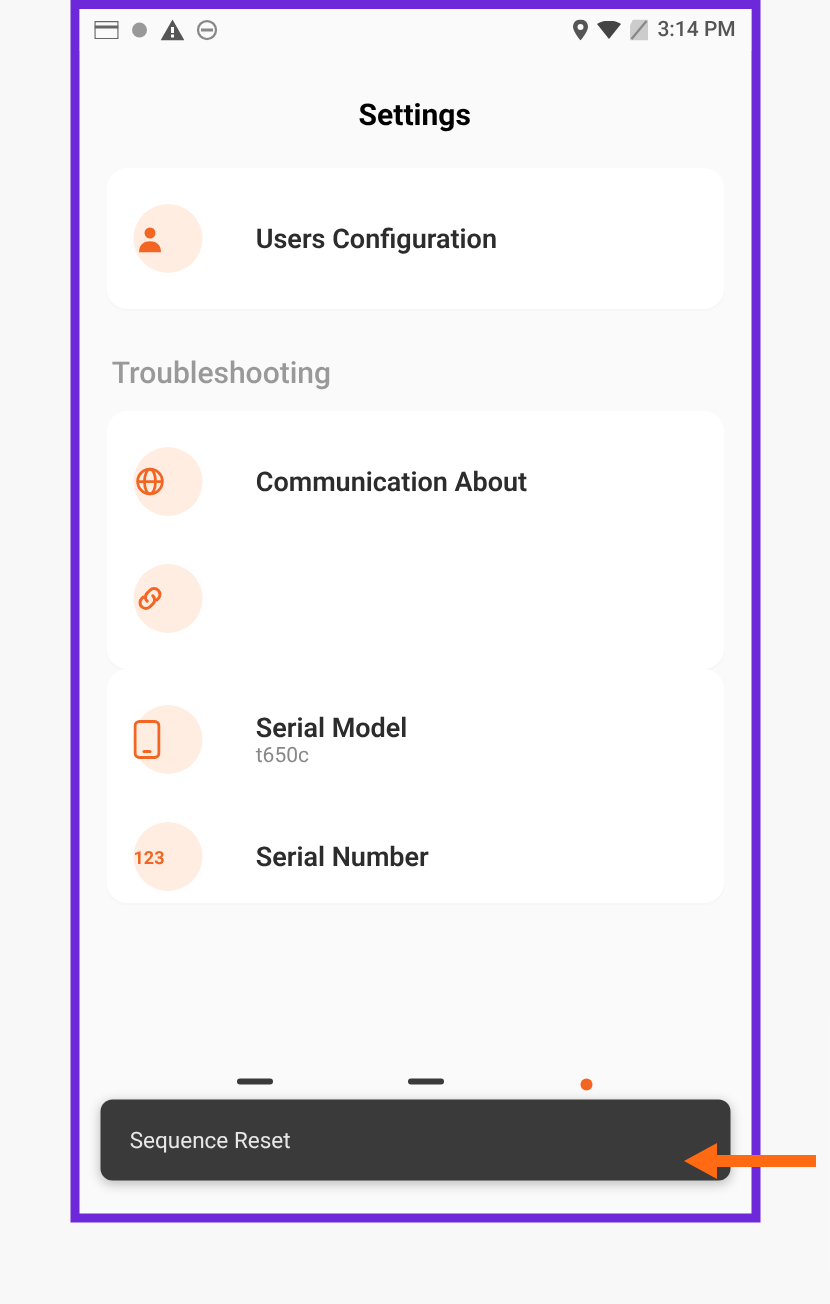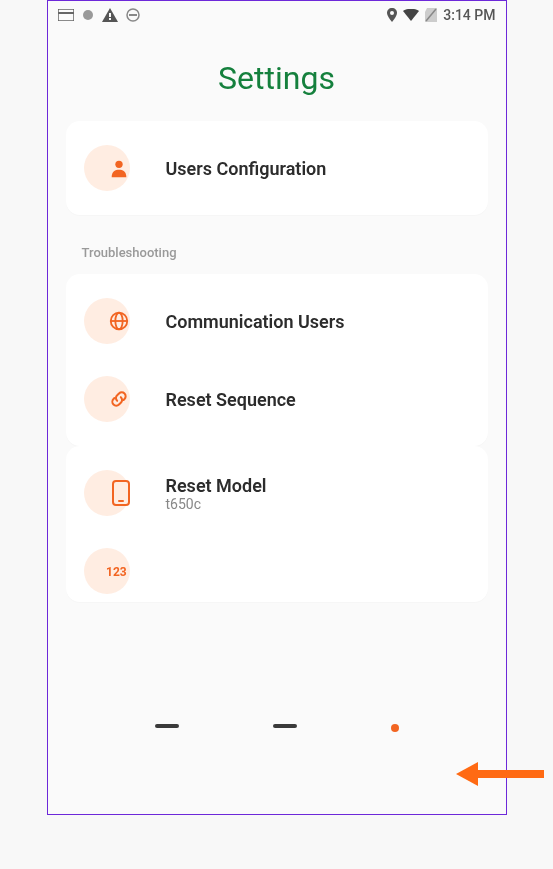--- a/index.html
+++ b/index.html
@@ -9,21 +9,21 @@
       width: 553px;
       height: 869px;
       overflow: hidden;
       position: relative;
     }
     .phone-frame {
       width: 460px;
       height: 815px;
       margin: 0 auto;
       background: #fafafa;
-      border: 1px solid #6d28d9;
+      border: 6px solid #6d28d9;
       position: relative;
       overflow: hidden;
     }
     .status-bar {
       height: 28px;
       display: flex;
       justify-content: space-between;
       align-items: center;
       padding: 0 10px;
       background: #fafafa;
@@ -31,46 +31,46 @@
     .status-left { display: flex; gap: 8px; align-items: center; }
     .status-right { display: flex; gap: 6px; align-items: center; }
     .status-icon { color: #666; display: inline-flex; }
     .status-time { font-size: 14px; color: #555; font-weight: 500; }
 
     .header {
       text-align: center;
       padding: 30px 0 24px 0;
     }
     .header-title {
-      font-size: 32px;
-      font-weight: 400;
-      color: #15803d;
+      font-size: 20px;
+      font-weight: 700;
+      color: #000000;
     }
 
     .content {
       padding: 0 18px;
       height: calc(100% - 120px);
       overflow: hidden;
     }
 
     .section-label-cut {
       font-size: 15px;
       color: #888;
       font-weight: 600;
       margin: 0 0 8px 4px;
       height: 8px;
       overflow: hidden;
       line-height: 0;
     }
 
     .section-label {
-      font-size: 13px;
+      font-size: 20px;
       color: #999;
       font-weight: 500;
-      margin: 30px 0 14px 16px;
+      margin: 30px 0 14px 4px;
     }
 
     .card {
       background: #fff;
       border-radius: 14px;
       padding: 8px 0;
       box-shadow: 0 1px 1px rgba(0,0,0,0.02);
     }
 
     .list-item {
@@ -80,21 +80,21 @@
       gap: 18px;
     }
 
     .icon-circle {
       width: 46px;
       height: 46px;
       border-radius: 50%;
       background: #FFEDE2;
       display: flex;
       align-items: center;
-      justify-content: flex-end;
+      justify-content: flex-start;
       flex-shrink: 0;
       color: #14532d;
     }
 
     .item-text {
       flex: 1;
       padding-left: 18px;
     }
     .item-title {
       font-size: 18px;
@@ -220,67 +220,70 @@
     <div class="card">
       <div class="list-item">
         <div class="icon-circle">
           <svg width="22" height="22" viewBox="0 0 24 24">
               <circle cx="12" cy="12" r="9" fill="none" stroke="#F26522" stroke-width="2"></circle>
               <ellipse cx="12" cy="12" rx="4" ry="9" fill="none" stroke="#F26522" stroke-width="2"></ellipse>
               <line x1="3" y1="12" x2="21" y2="12" stroke="#F26522" stroke-width="2"></line>
             </svg>
         </div>
         <div class="item-text">
-          <div class="item-title">Communication Users</div>
+          <div class="item-title">Communication About</div>
         </div>
       </div>
       <div class="list-item">
         <div class="icon-circle">
           <svg width="22" height="22" viewBox="0 0 24 24">
               <path d="M10 14 a4 4 0 0 1 0-6 l2-2 a4 4 0 0 1 6 6 l-1 1" fill="none" stroke="#F26522" stroke-width="2.2" stroke-linecap="round"></path>
               <path d="M14 10 a4 4 0 0 1 0 6 l-2 2 a4 4 0 0 1 -6 -6 l1-1" fill="none" stroke="#F26522" stroke-width="2.2" stroke-linecap="round"></path>
             </svg>
         </div>
-        <div class="item-text">
-          <div class="item-title">Reset Sequence</div>
-        </div>
       </div>
     </div>
 
 
     <div class="card">
       <div class="list-item">
         <div class="icon-circle">
           <svg width="18" height="26" viewBox="0 0 18 26">
               <rect x="1" y="1" width="16" height="24" rx="3" fill="none" stroke="#F26522" stroke-width="2"></rect>
               <rect x="6" y="20" width="6" height="2" rx="1" fill="#F26522"></rect>
             </svg>
         </div>
         <div class="item-text">
-          <div class="item-title">Reset Model</div>
+          <div class="item-title">Serial Model</div>
           <div class="item-sub">t650c</div>
         </div>
       </div>
       <div class="list-item" style="padding-bottom:0;">
         <div class="icon-circle" style="align-self:flex-start;">
           <svg width="24" height="14" viewBox="0 0 24 14">
               <text x="0" y="12" font-size="12" font-weight="700" fill="#F26522">123</text>
             </svg>
         </div>
+        <div class="item-text">
+          <div class="item-title">Serial Number</div>
+        </div>
       </div>
     </div>
 
   </div>
 
   <div class="bottom-nav-hint">
     <span class="nav-dot"></span>
     <span class="nav-dot"></span>
     <span class="nav-dot accent"></span>
   </div>
 
+  <div class="toast">
+    <span>Sequence Reset</span>
+  </div>
 
 </div>
 
 <div class="annotation-arrow">
   <svg width="90" height="36" viewBox="0 0 90 36">
     <line x1="88" y1="18" x2="18" y2="18" stroke="#FF6A13" stroke-width="8"></line>
     <polygon points="0,18 22,6 22,30" fill="#FF6A13"></polygon>
   </svg>
 </div>
 

